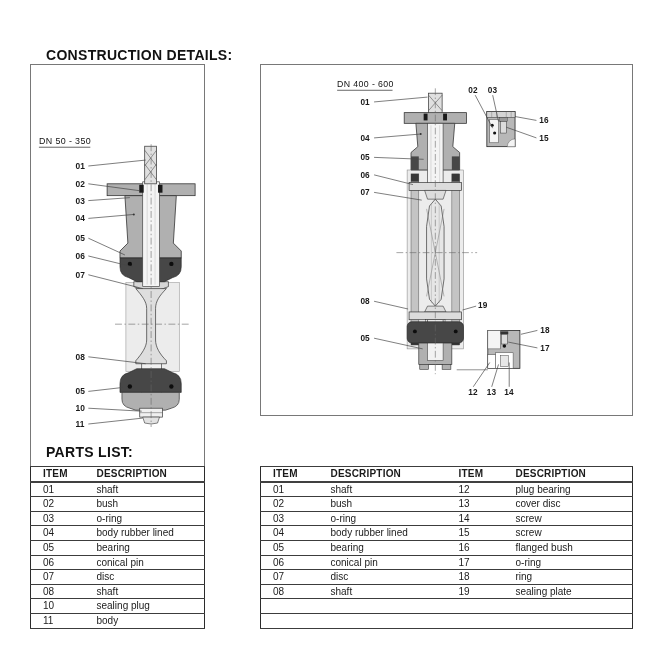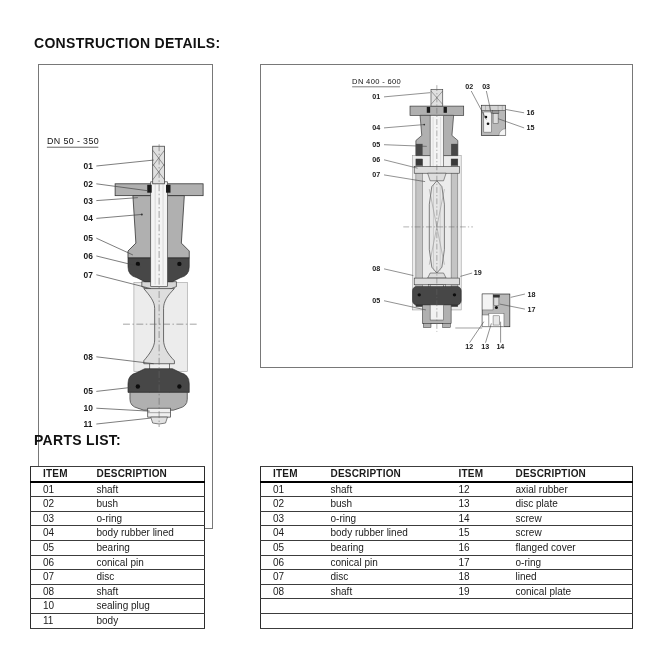--- a/index.html
+++ b/index.html
@@ -1,37 +1,37 @@
 <!DOCTYPE html>
 <html><head>
 <meta charset="utf-8">
 <style>
   html,body{margin:0;padding:0;background:#fff;}
   #stage{position:relative;width:650px;height:650px;background:#ffffff;overflow:hidden;
          font-family:"Liberation Sans", sans-serif;color:#1a1a1a;}
-  .h-title{position:absolute;left:30px;margin:4px;font-size:14px;font-weight:bold;
+  .h-title{position:absolute;left:30px;margin:16px;font-size:14px;font-weight:bold;
            letter-spacing:.3px;color:#111;}
   #title-construction{top:31px;}
   #title-parts{top:428px;}
   .panel{position:absolute;top:64px;border:1px solid #787878;background:#fff;box-sizing:border-box;}
-  #panel-left{left:38px;width:175px;height:465px;}
-  #panel-right{left:260px;width:373px;height:304px;}
+  #panel-left{left:30px;width:175px;height:465px;}
+  #panel-right{left:260px;width:373px;height:352px;}
   .panel svg{display:block;width:100%;height:100%;}
   .lbl{font:bold 8.5px "Liberation Sans",sans-serif;fill:#1a1a1a;}
   .cap{font:9px "Liberation Sans",sans-serif;fill:#111;letter-spacing:.4px;}
   .ldr{stroke:#444;stroke-width:.7;fill:none;}
   .cl{stroke:#666;stroke-width:.6;stroke-dasharray:7 2.5 1.5 2.5;fill:none;}
   .tbl{position:absolute;top:466px;border-collapse:collapse;table-layout:fixed;
        border:1.5px solid #2b2b2b;background:#fff;}
   #table-left{left:30px;width:175px;}
   #table-right{left:260px;width:373px;}
   .tbl th,.tbl td{border-top:1px solid #3c3c3c;border-bottom:1px solid #3c3c3c;
        padding:0 2px 0 12px;height:13.6px;line-height:13.6px;overflow:hidden;
        font-size:10px;text-align:left;white-space:nowrap;}
-  .tbl th{font-weight:bold;letter-spacing:.2px;border-bottom:2px solid #000000;}
+  .tbl th{font-weight:bold;letter-spacing:.2px;border-bottom:2px solid #404040;}
 </style>
 </head>
 <body>
 
 <div id="stage">
 
   <h1 class="h-title" id="title-construction">CONSTRUCTION DETAILS:</h1>
 
   <div class="panel" id="panel-left">
     <svg viewBox="0 0 175 360">
@@ -348,63 +348,63 @@
         <th>DESCRIPTION</th>
         <th>ITEM</th>
         <th>DESCRIPTION</th>
       </tr>
     </thead>
     <tbody>
       <tr>
           <td>01</td>
           <td>shaft</td>
           <td>12</td>
-          <td>axial rubber</td>
+          <td>plug bearing</td>
         </tr>
       <tr>
           <td>02</td>
           <td>bush</td>
           <td>13</td>
-          <td>disc plate</td>
+          <td>cover disc</td>
         </tr>
       <tr>
           <td>03</td>
           <td>o-ring</td>
           <td>14</td>
           <td>screw</td>
         </tr>
       <tr>
           <td>04</td>
           <td>body rubber lined</td>
           <td>15</td>
           <td>screw</td>
         </tr>
       <tr>
           <td>05</td>
           <td>bearing</td>
           <td>16</td>
-          <td>flanged cover</td>
+          <td>flanged bush</td>
         </tr>
       <tr>
           <td>06</td>
           <td>conical pin</td>
           <td>17</td>
           <td>o-ring</td>
         </tr>
       <tr>
           <td>07</td>
           <td>disc</td>
           <td>18</td>
-          <td>lined</td>
+          <td>ring</td>
         </tr>
       <tr>
           <td>08</td>
           <td>shaft</td>
           <td>19</td>
-          <td>conical plate</td>
+          <td>sealing plate</td>
         </tr>
       <tr>
           <td></td>
           <td></td>
           <td></td>
           <td></td>
         </tr>
       <tr>
           <td></td>
           <td></td>

